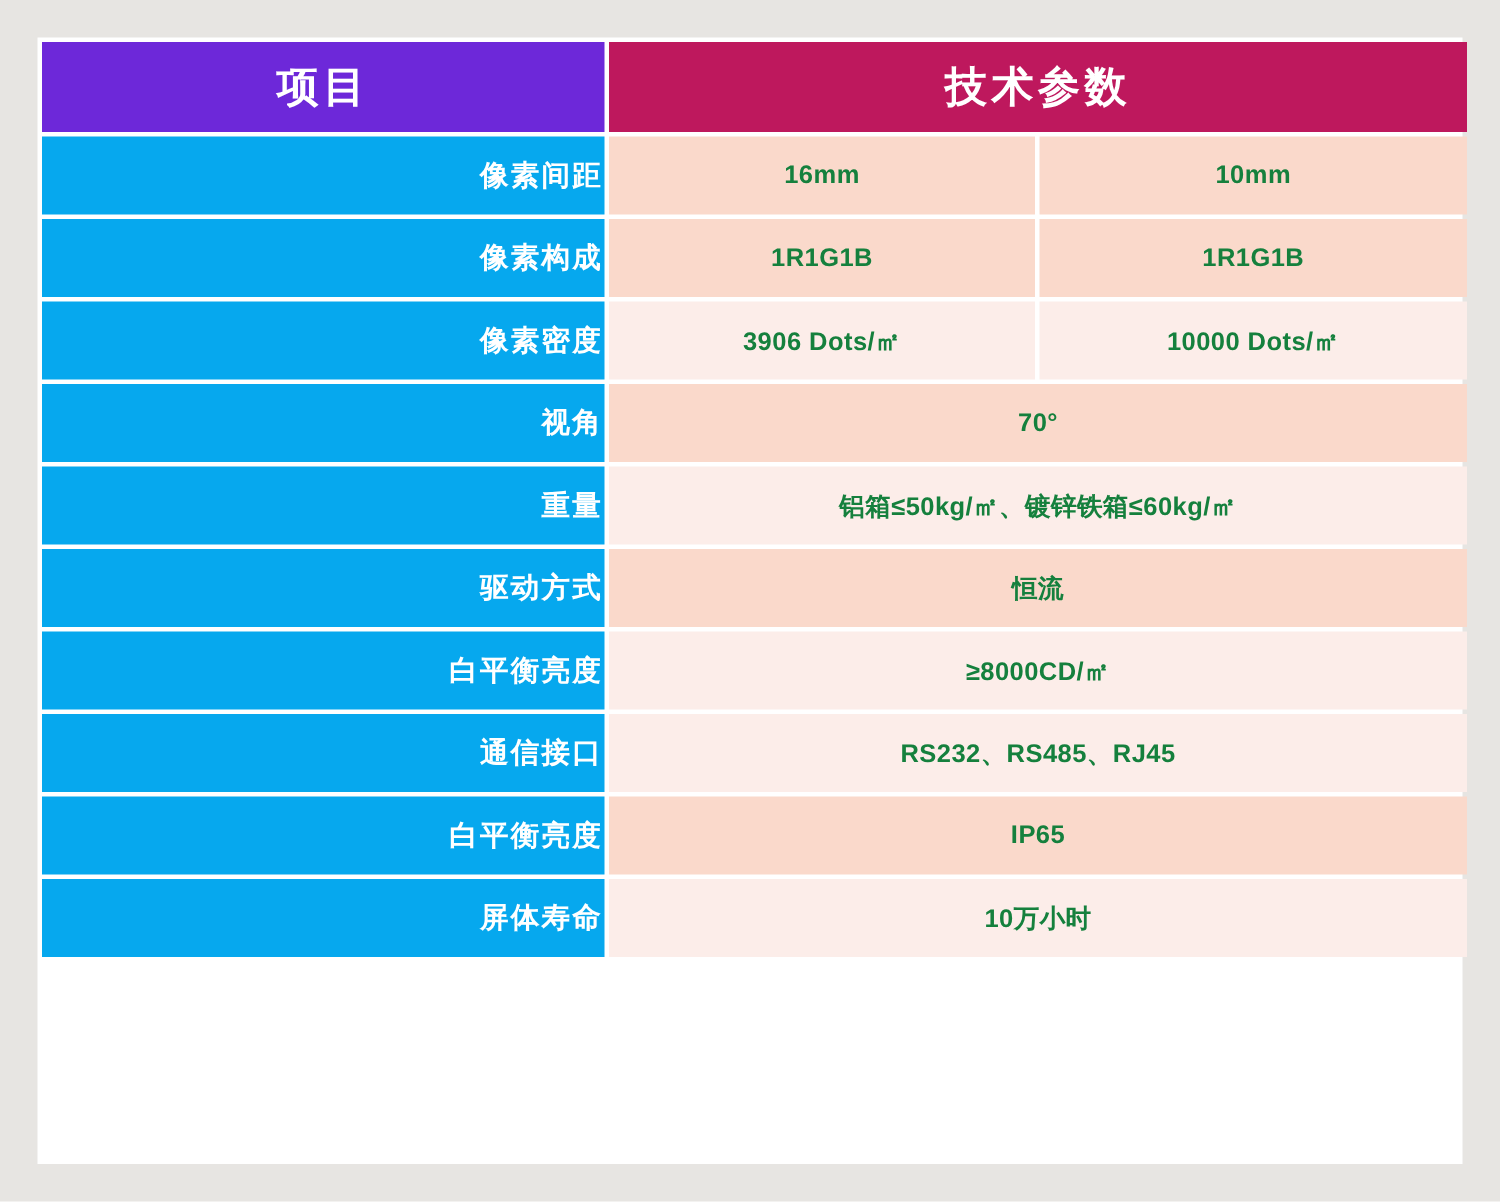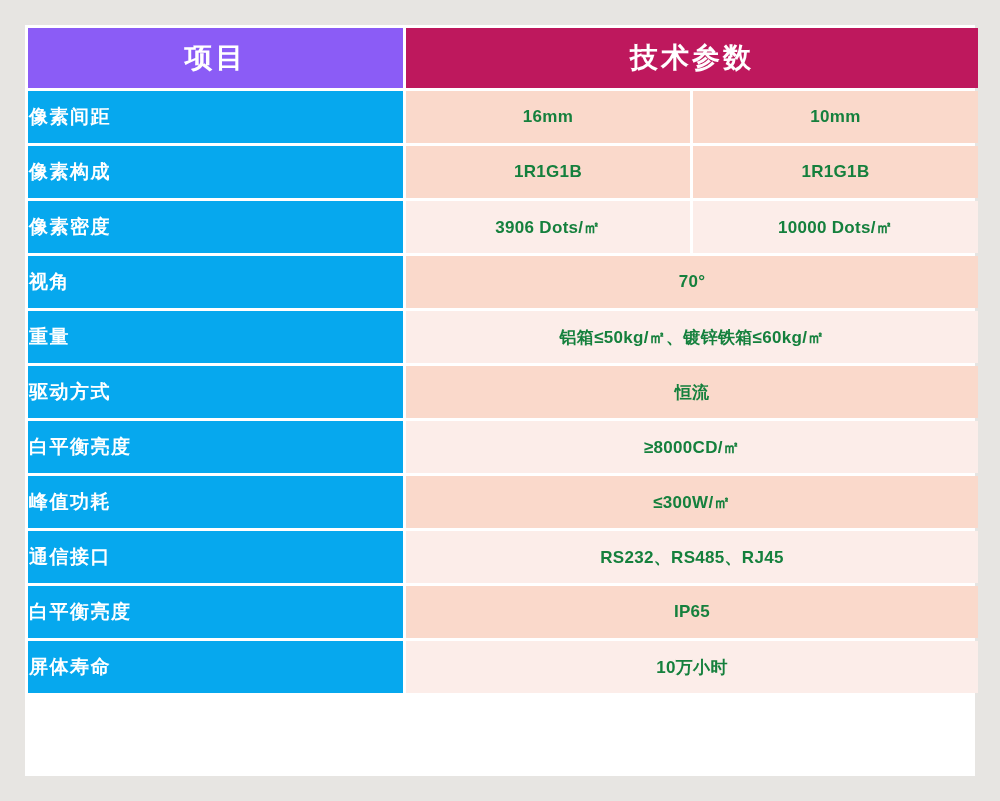--- a/index.html
+++ b/index.html
@@ -35,28 +35,28 @@
   
   .hdr-item, .hdr-param {
     text-align: center;
     vertical-align: middle;
     height: 58px;
     color: #ffffff;
     font-size: 28px;
     font-weight: bold;
     letter-spacing: 3px;
   }
-  .hdr-item { background: #8b5cf6; margin-top: 43px; }
+  .hdr-item { background: #6d28d9; margin-top: 43px; }
   .hdr-param { background: #be185d; }
 
   
   .lbl {
     background: #06a8ee;
     color: #ffffff;
-    text-align: left;
+    text-align: right;
     vertical-align: middle;
     height: 50px;
     font-size: 19px;
     font-weight: bold;
     letter-spacing: 1.5px;
   }
 
   
   .val {
     text-align: center;
@@ -115,24 +115,20 @@
         </tr>
         <tr>
           <th class="lbl">驱动方式</th>
           <td class="val dark" colspan="2">恒流</td>
         </tr>
         <tr>
           <th class="lbl">白平衡亮度</th>
           <td class="val light" colspan="2">≥8000CD/㎡</td>
         </tr>
         <tr>
-          <th class="lbl">峰值功耗</th>
-          <td class="val dark" colspan="2">≤300W/㎡</td>
-        </tr>
-        <tr>
           <th class="lbl">通信接口</th>
           <td class="val light" colspan="2">RS232、RS485、RJ45</td>
         </tr>
         <tr>
           <th class="lbl">白平衡亮度</th>
           <td class="val dark" colspan="2">IP65</td>
         </tr>
         <tr>
           <th class="lbl">屏体寿命</th>
           <td class="val light" colspan="2">10万小时</td>

